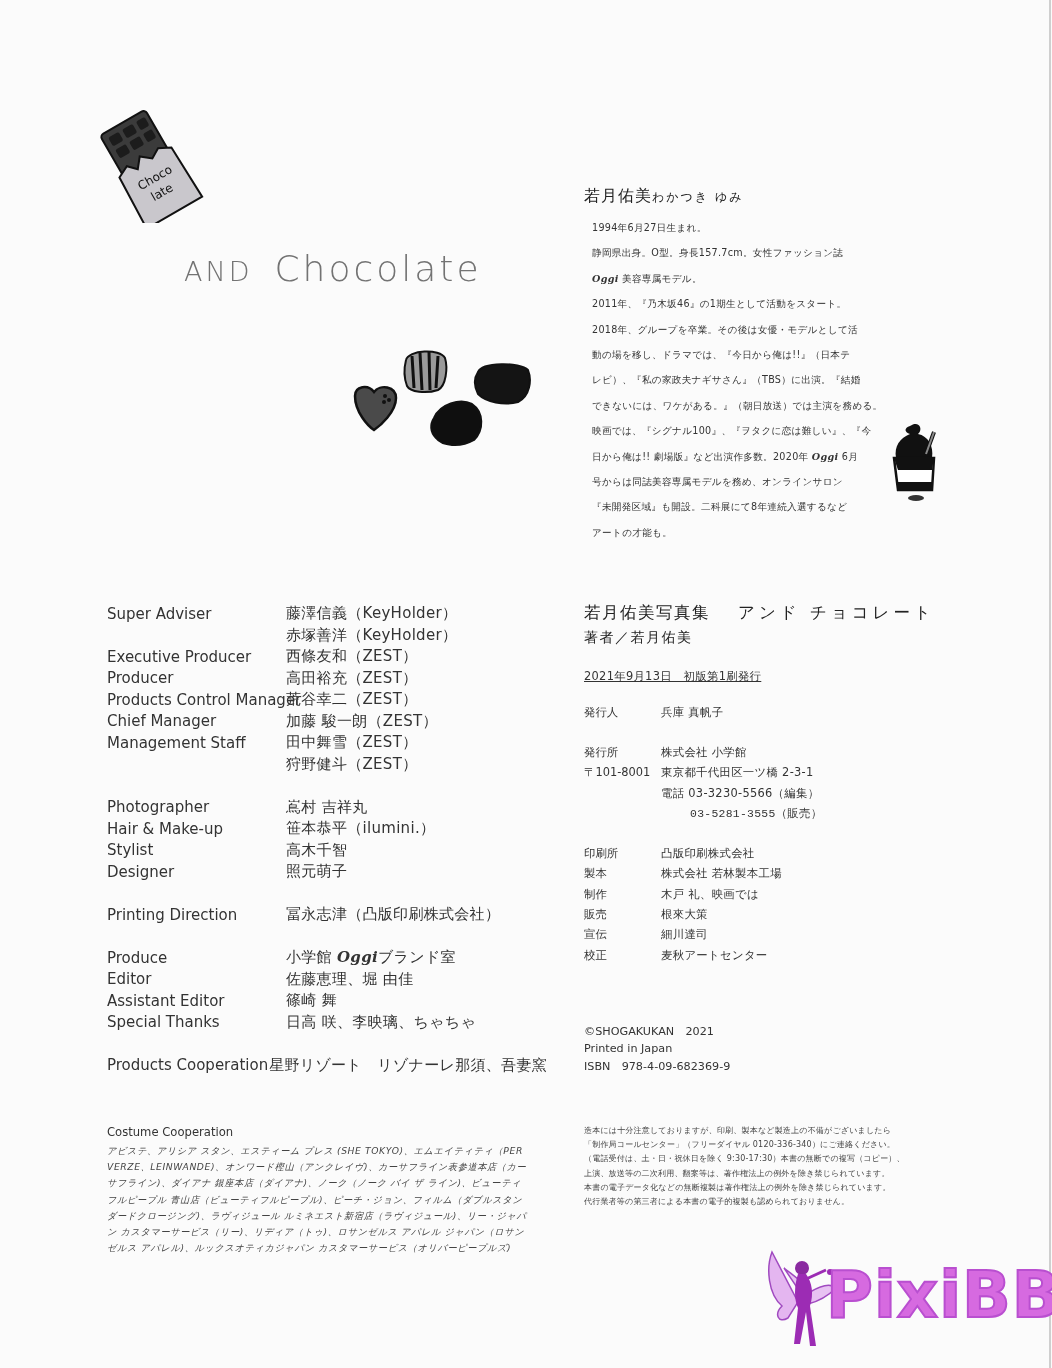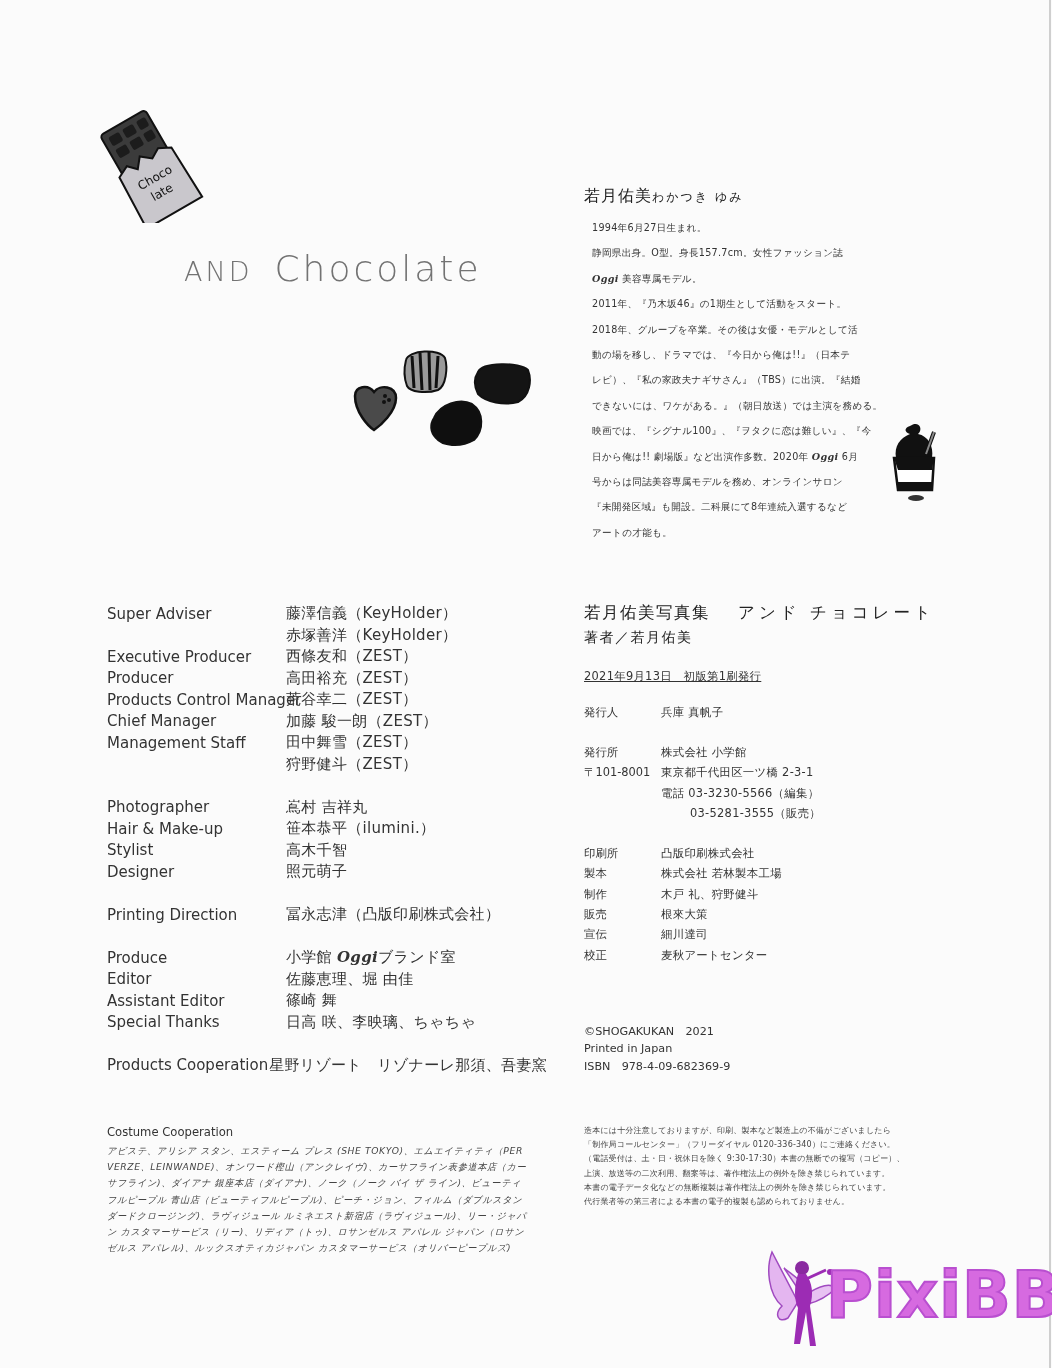--- a/index.html
+++ b/index.html
@@ -43,21 +43,21 @@
   
   .colophon { position: absolute; left: 584px; top: 602px; width: 340px; color: #333; }
   .book-title { font-size: 16.5px; letter-spacing: 1.5px; white-space: nowrap; color: #222; }
   .book-title .sub { margin-left: 28px; letter-spacing: 4px; }
   .author { font-size: 14px; letter-spacing: 1.5px; margin-top: 5px; color: #222; }
   .pubdate { font-size: 11.4px; margin-top: 22px; letter-spacing: 0.3px; text-decoration: underline; }
   .kv { display: flex; font-size: 11.4px; height: 20.3px; align-items: center; white-space: nowrap; }
   .kv .k { width: 77px; }
   .kv .v { letter-spacing: 0.3px; }
   .publisher-block { margin-top: 20px; }
-  .indent-phone { padding-left: 29px; }
+  .indent-phone { padding-left: 29px; font-family: Liberation Mono, monospace; }
   .copyright { position: absolute; left: 584px; top: 1023px; font-size: 11.2px; line-height: 17.3px; color: #333; }
   .notice { position: absolute; left: 584px; top: 1124px; width: 340px; font-size: 8px; line-height: 14.2px; color: #444; letter-spacing: 0.2px; }
   .notice p { margin: 0; white-space: nowrap; }
 
   
   .watermark { position: absolute; left: 764px; top: 1248px; width: 284px; height: 112px; }
   .wm-text {
     position: absolute; left: 62px; top: 10px;
     font-family: "DejaVu Sans", sans-serif; font-weight: bold; font-size: 64px;
     color: #d66ae0; letter-spacing: 1px;
@@ -247,21 +247,21 @@
     <div class="kv">
         <span class="k">印刷所</span>
         <span class="v">凸版印刷株式会社</span>
       </div>
     <div class="kv">
         <span class="k">製本</span>
         <span class="v">株式会社 若林製本工場</span>
       </div>
     <div class="kv">
         <span class="k">制作</span>
-        <span class="v">木戸 礼、狩野健斗</span>
+        <span class="v">木戸 礼、映画では</span>
       </div>
     <div class="kv">
         <span class="k">販売</span>
         <span class="v">根來大策</span>
       </div>
     <div class="kv">
         <span class="k">宣伝</span>
         <span class="v">細川達司</span>
       </div>
     <div class="kv">

